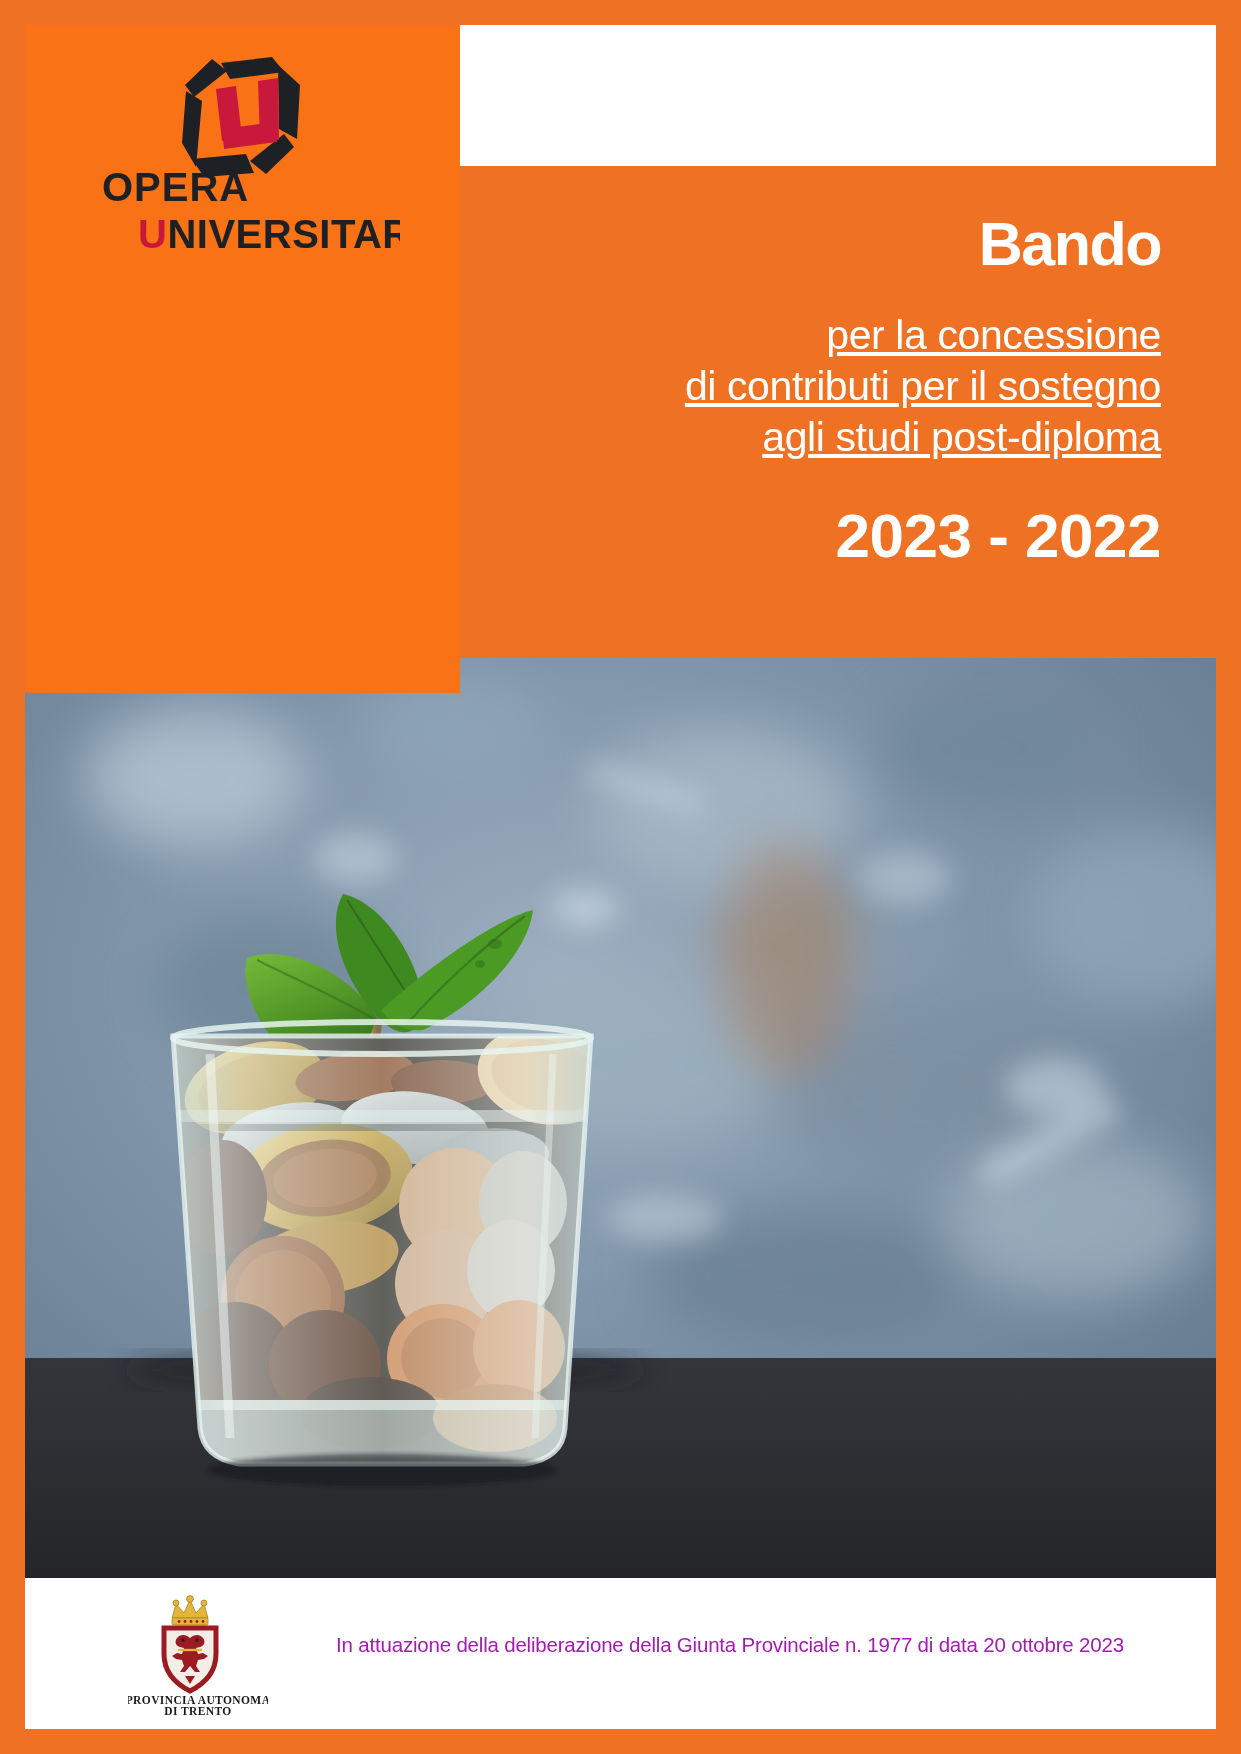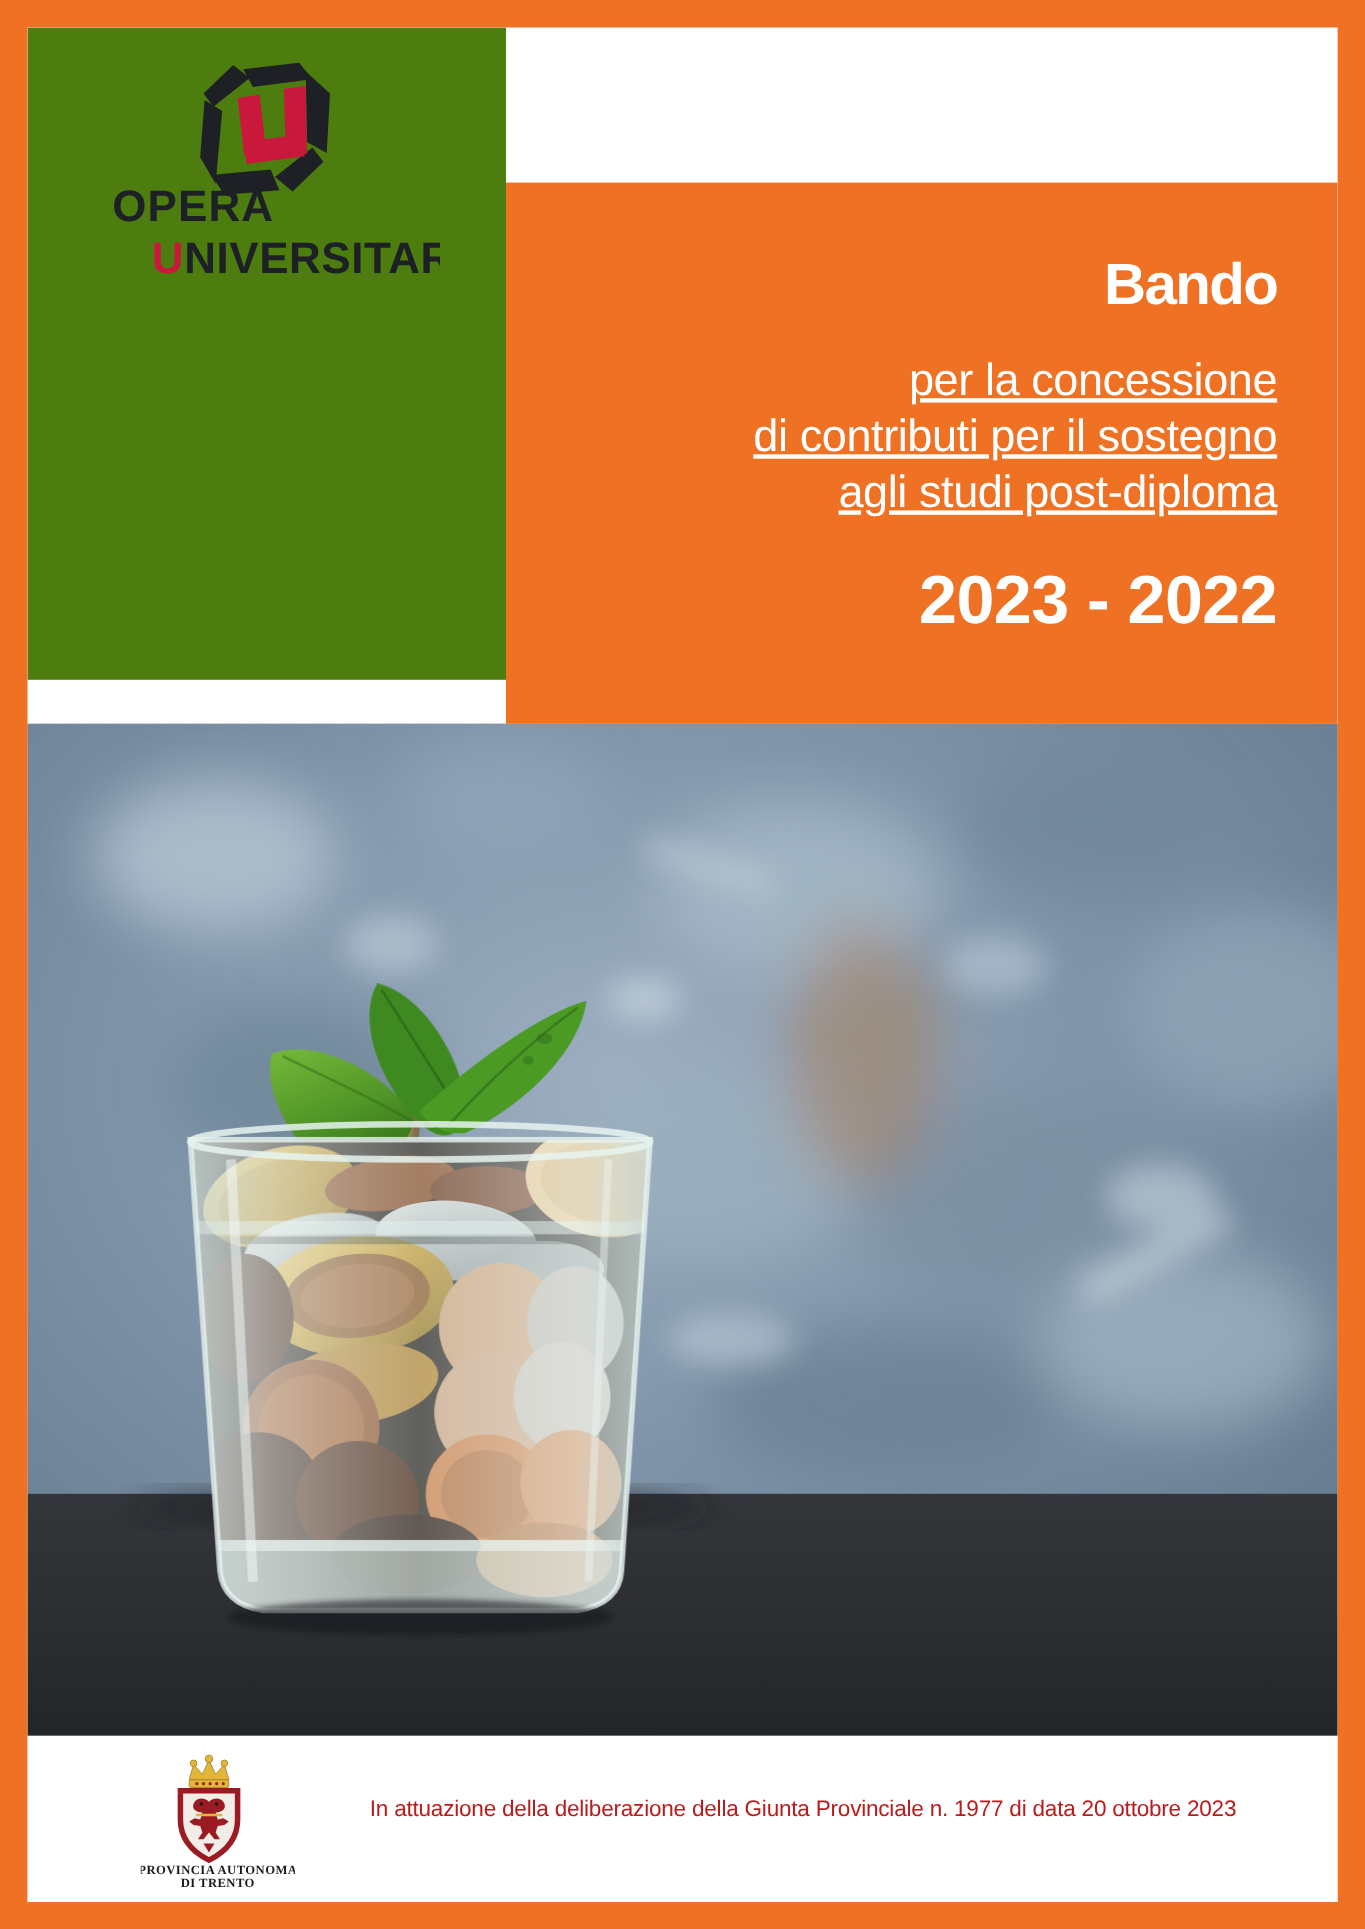--- a/index.html
+++ b/index.html
@@ -29,22 +29,22 @@
     background: #ffffff;
     overflow: hidden;
   }
 
   
   .logo-panel {
     position: absolute;
     left: 0;
     top: 0;
     width: 435px;
-    height: 593px;
-    background: #4d7c0f;
+    height: 668px;
+    background: #f97316;
     z-index: 6;
   }
   .logo-wrap {
     position: absolute;
     left: 75px;
     top: 30px;
     width: 300px;
     height: 205px;
   }
   .logo-mark {
@@ -76,26 +76,26 @@
   .title-inner {
     position: absolute;
     right: 55px;
     top: 0;
     width: 660px;
     height: 100%;
     text-align: right;
   }
   .title-main {
     color: #ffffff;
-    font-size: 53px;
+    font-size: 61px;
     font-weight: 700;
     letter-spacing: -1.5px;
     line-height: 1;
     margin: 0;
-    padding-top: 66px;
+    padding-top: 48px;
   }
   .title-sub {
     color: #ffffff;
     font-size: 41px;
     font-weight: 300;
     line-height: 1.24;
     margin: 0;
     padding-top: 35px;
     letter-spacing: -0.4px;
   }
@@ -139,21 +139,21 @@
     width: 140px;
     height: 125px;
   }
   .crest svg { display:block; }
   .footer-note {
     position: absolute;
     left: 255px;
     top: 55px;
     width: 900px;
     text-align: center;
-    color: #b91c1c;
+    color: #a21caf;
     font-size: 20.5px;
     font-weight: 400;
     letter-spacing: -0.2px;
   }
 </style>
 </head>
 <body>
 
 <div class="page">
   <div class="canvas">

